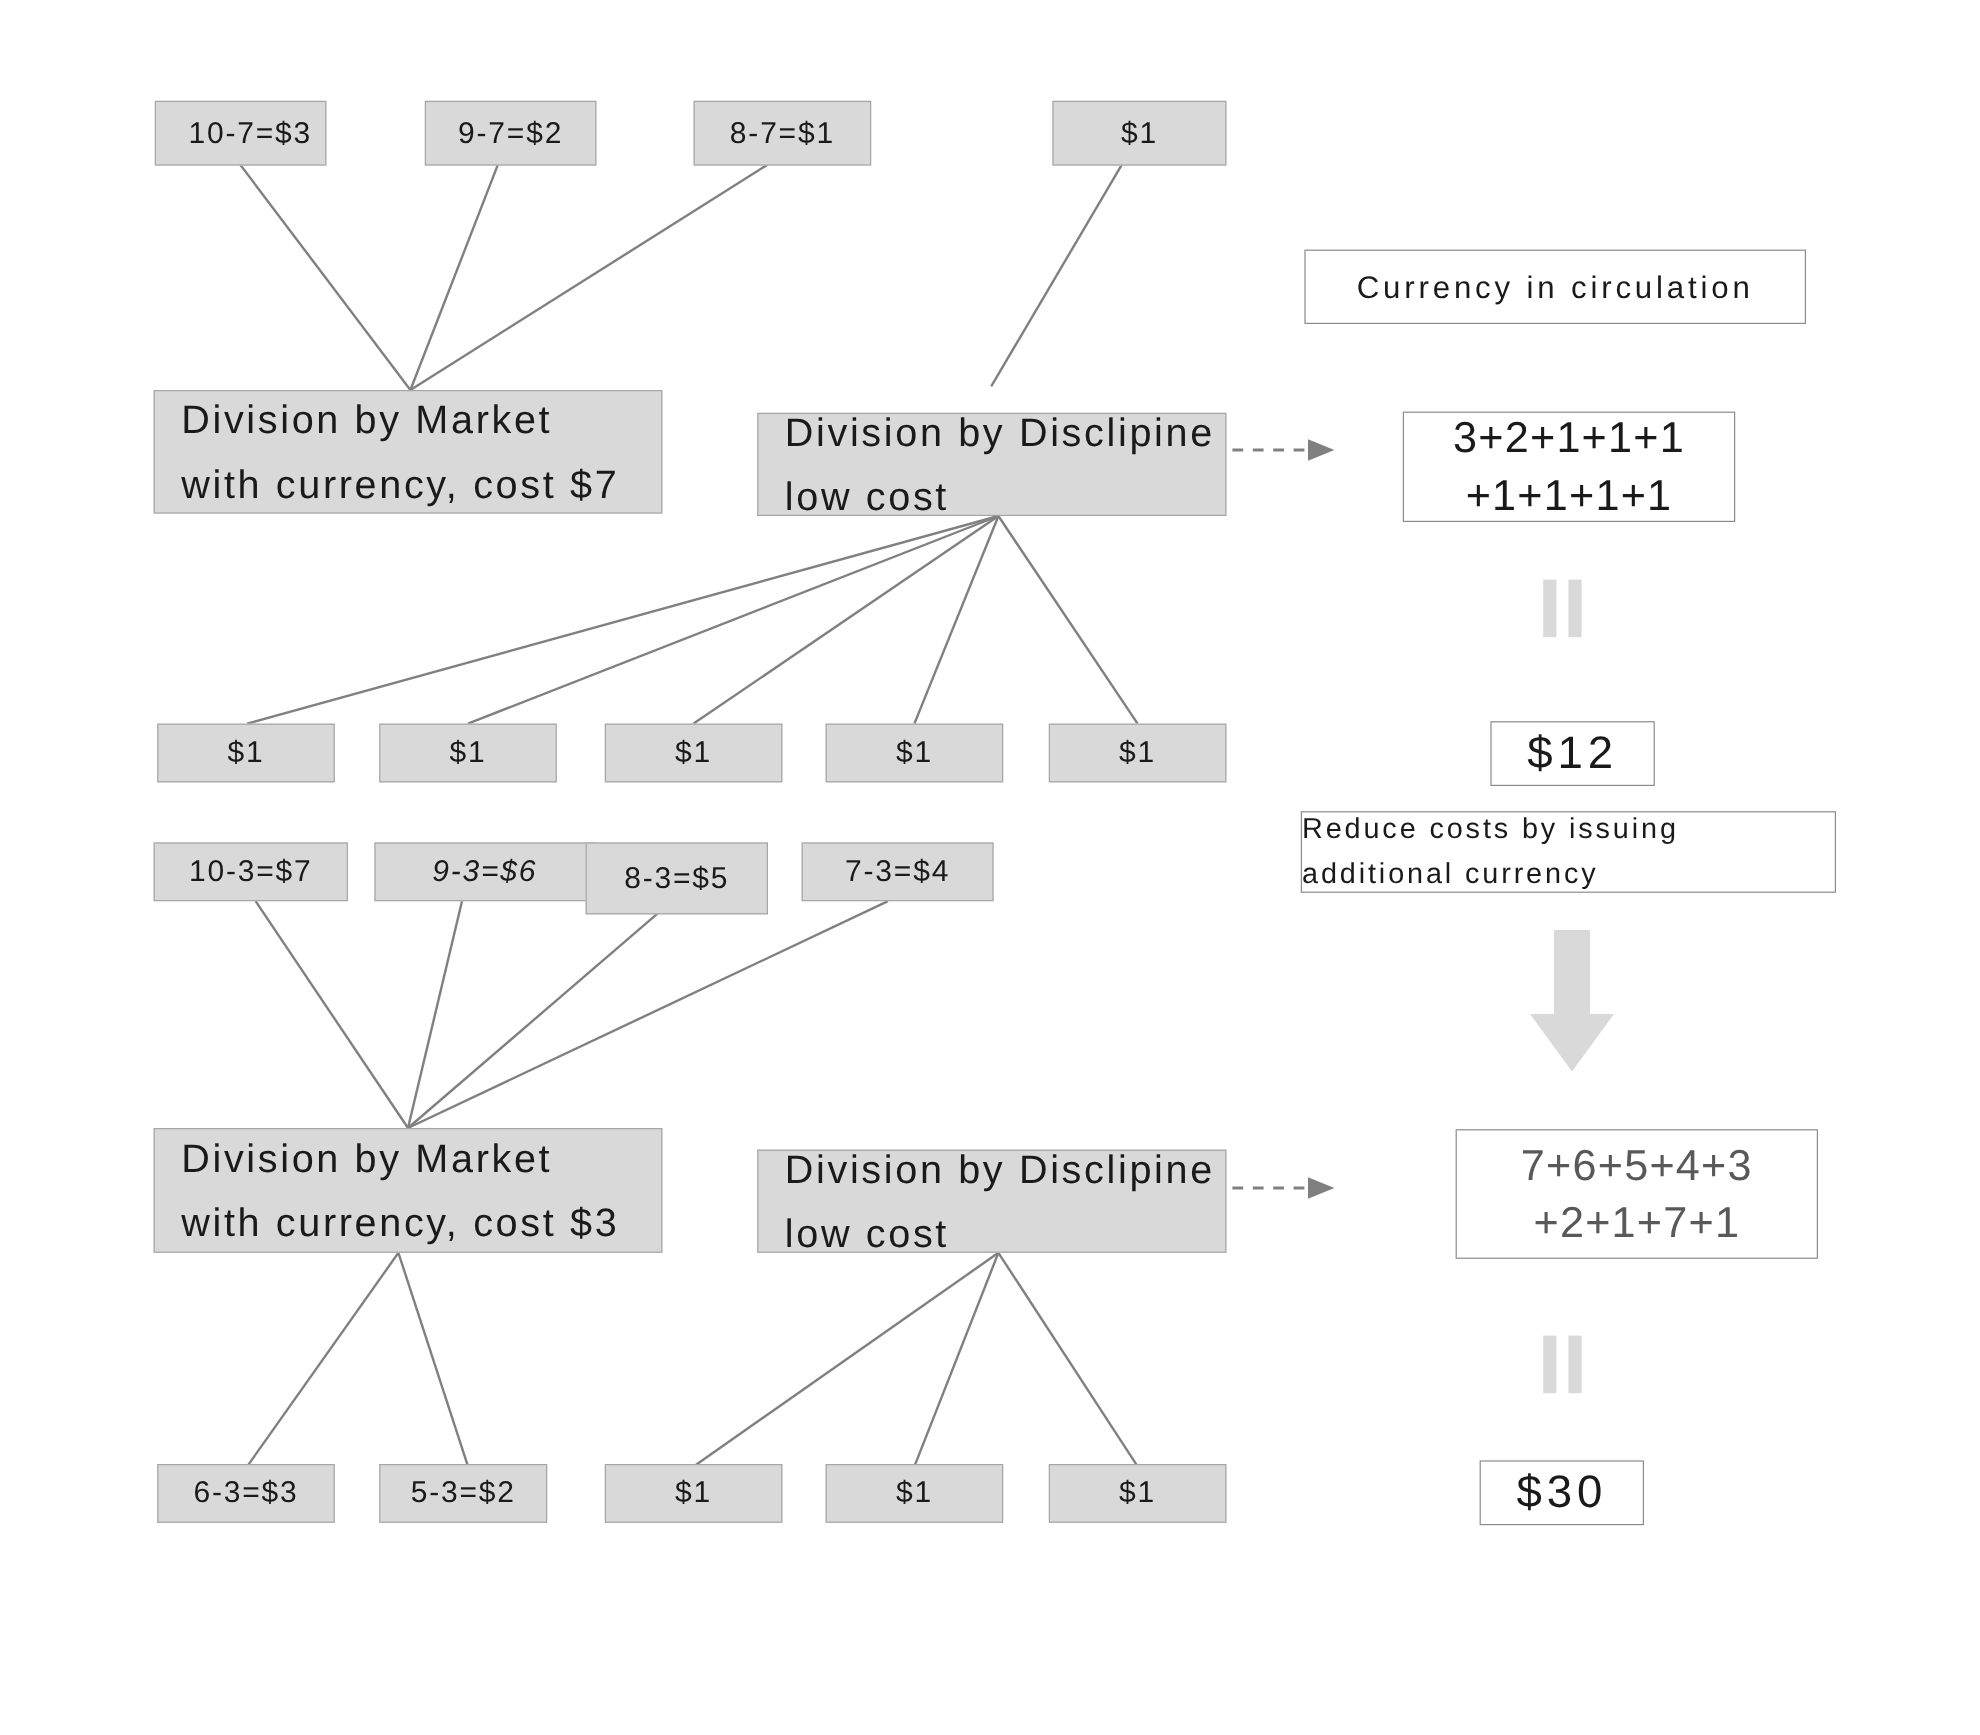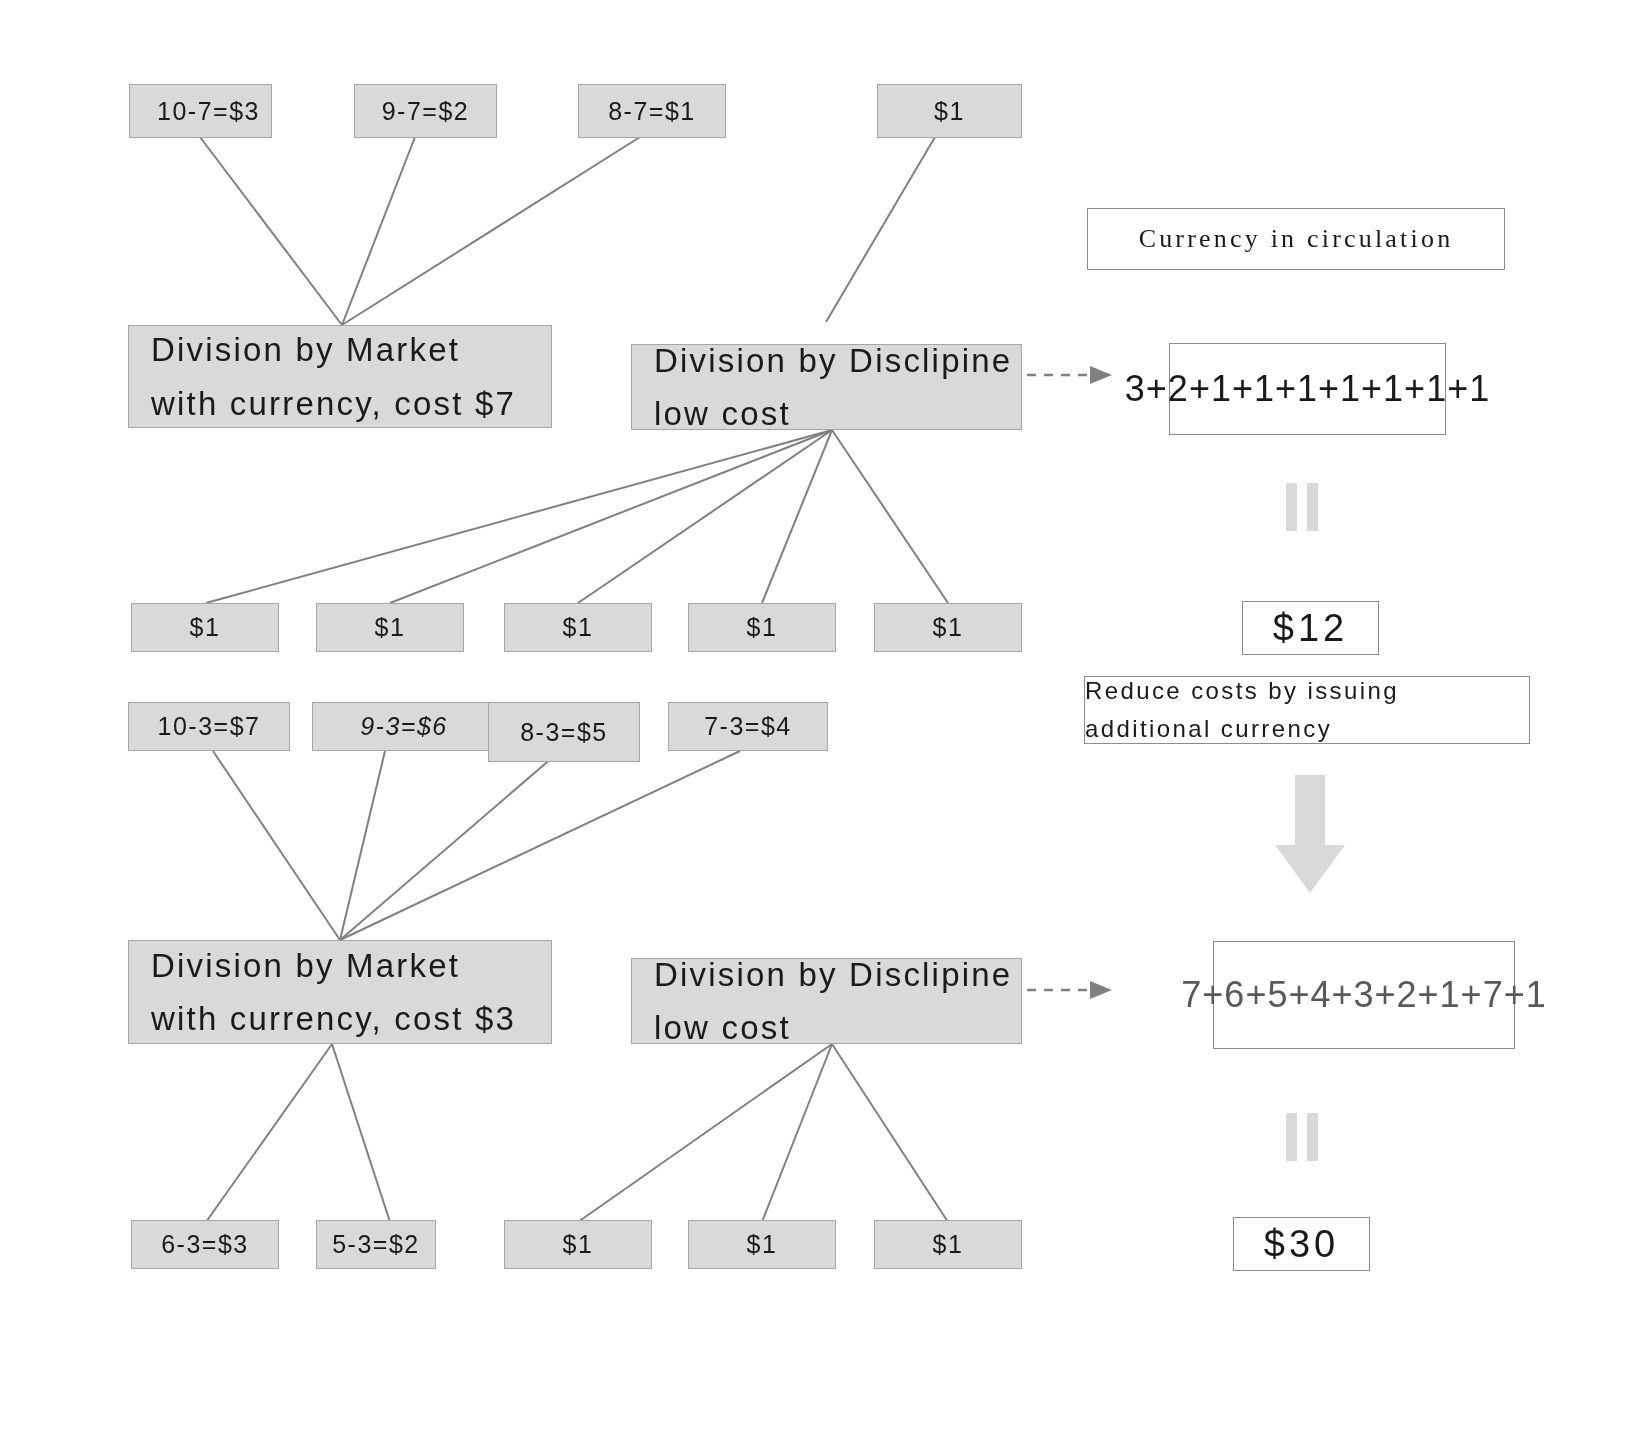--- a/index.html
+++ b/index.html
@@ -58,35 +58,34 @@
     border: 1px solid #8c8c8c;
     display: flex;
     align-items: center;
     justify-content: center;
     color: #1a1a1a;
     white-space: pre-line;
   }
   .plain.caption {
     font-size: 26px;
     letter-spacing: 3.2px;
-    font-family: Liberation Serif, serif;
   }
   .plain.caption-left {
     justify-content: flex-start;
     text-align: left;
     font-size: 24px;
     letter-spacing: 2.4px;
     line-height: 1.6;
   }
   .plain.formula {
     font-size: 36px;
     letter-spacing: 1px;
     line-height: 1.32;
     text-align: center;
-    flex-direction: row;
+    flex-direction: column;
   }
   .plain.formula.gray {
     color: #595959;
     margin-left: 40px;
   }
   .plain.total {
     font-size: 38px;
     letter-spacing: 4px;
   }
   .eqsign {
@@ -207,21 +206,21 @@
 with currency, cost $3</span>
   </div>
   <div class="node wide" style="left:631px;top:958px;width:391px;height:86px;">
     <span>Division by Disclipine
 low cost</span>
   </div>
 
   <div class="node small" style="left:131px;top:1220px;width:148px;height:49px;text-align:center;">
     <span>6-3=$3</span>
   </div>
-  <div class="node small" style="left:316px;top:1220px;width:120px;height:49px;">
+  <div class="node small" style="left:316px;top:1220px;width:140px;height:49px;">
     <span>5-3=$2</span>
   </div>
   <div class="node small" style="left:504px;top:1220px;width:148px;height:49px;">
     <span>$1</span>
   </div>
   <div class="node small" style="left:688px;top:1220px;width:148px;height:49px;">
     <span>$1</span>
   </div>
   <div class="node small" style="left:874px;top:1220px;width:148px;height:49px;">
     <span>$1</span>

